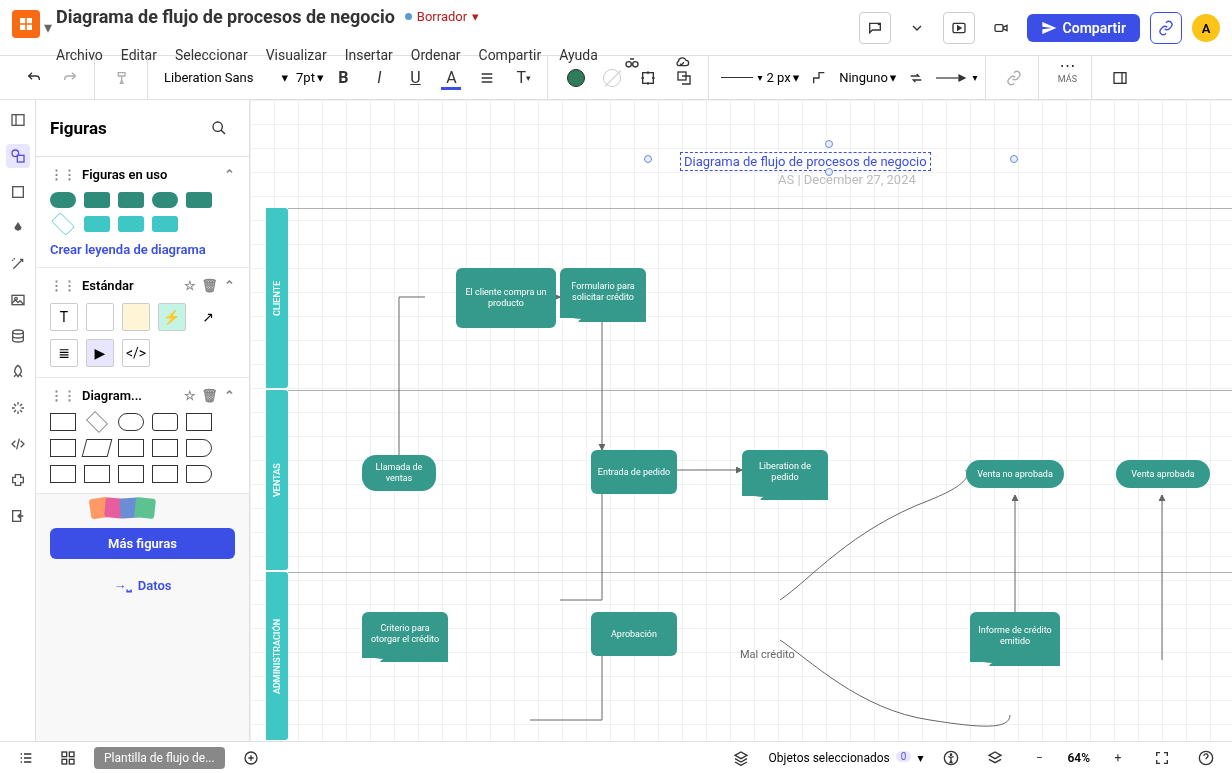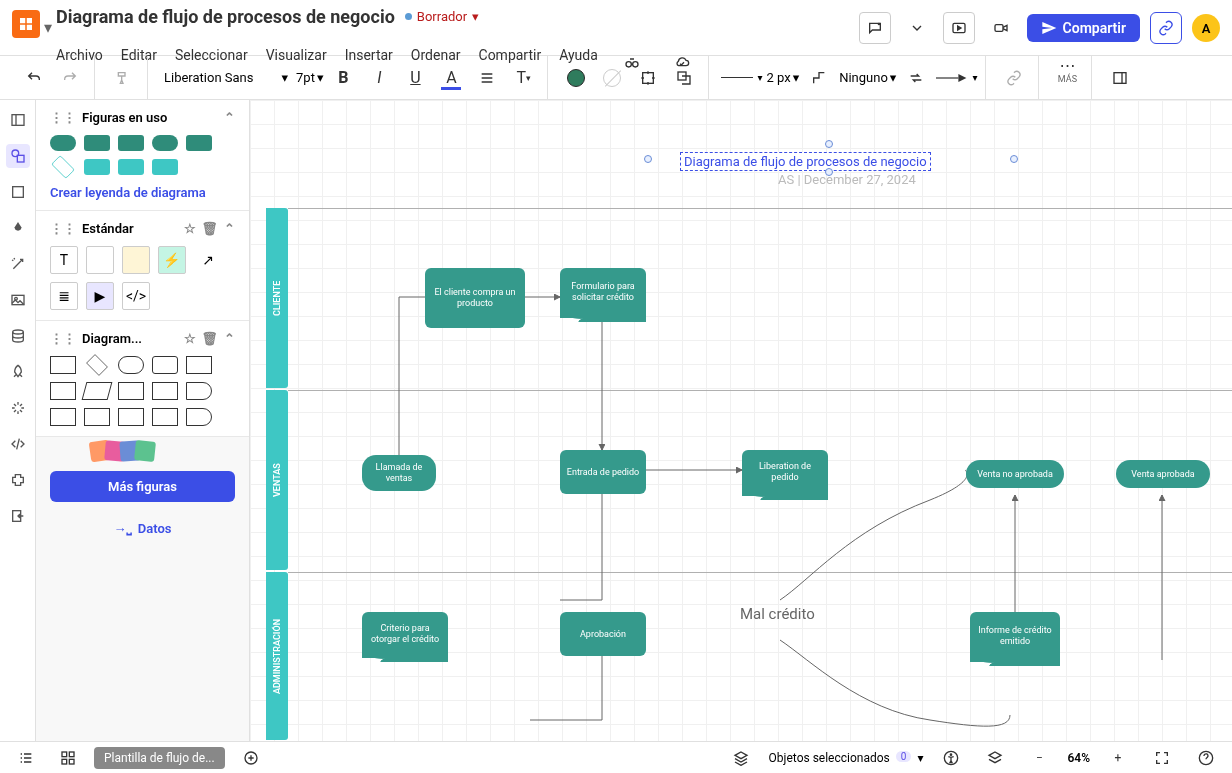--- a/index.html
+++ b/index.html
@@ -66,21 +66,21 @@
 .datos-link { display: flex; align-items: center; justify-content: center; gap: 6px; color: #3b4ee6; font-size: 13px; font-weight: 600; padding: 10px; cursor: pointer; }
 .icon-stack { position: relative; margin: 4px 14px 8px; height: 22px; }
 
 
 .canvas { flex: 1; position: relative; overflow: hidden; background: #fff;
   background-image: linear-gradient(#f0f0f0 1px, transparent 1px), linear-gradient(90deg, #f0f0f0 1px, transparent 1px);
   background-size: 24px 24px; }
 .swimlane-label { position: absolute; left: 16px; width: 22px; background: #3ec7c4; color: #fff; font-size: 9px; font-weight: 600; display: flex; align-items: center; justify-content: center; writing-mode: vertical-rl; transform: rotate(180deg); border-radius: 3px 0 0 3px; }
 .swimlane-sep { position: absolute; left: 38px; right: 0; height: 1px; background: #b0b0b0; }
 .flow-node { position: absolute; background: #359a8c; color: #fff; font-size: 9px; display: flex; align-items: center; justify-content: center; text-align: center; padding: 4px; line-height: 1.2; }
-.rounded { border-radius: 6px; }
+.rounded { border-radius: 6px; margin-left: 31px; }
 .terminator { border-radius: 14px; height: 28px; }
 .document { border-radius: 6px 6px 0 0; }
 .document::after { content: ''; position: absolute; left: 0; right: 0; bottom: -6px; height: 12px; background: radial-gradient(ellipse at 25% 0%, #359a8c 50%, transparent 51%), radial-gradient(ellipse at 75% 100%, #359a8c 50%, transparent 51%); }
 .canvas-title { position: absolute; color: #3b4ee6; font-size: 13px; border: 1px dashed #3b4ee6; padding: 1px 3px; background: #fff; }
 .canvas-subtitle { position: absolute; color: #bbb; font-size: 13px; }
 .sel-handle { position: absolute; width: 8px; height: 8px; border: 1px solid #6b8dd6; border-radius: 50%; background: #e8f0ff; }
 .connector { position: absolute; stroke: #666; fill: none; }
 
 
 .footer { height: 32px; border-top: 1px solid #e0e0e0; display: flex; align-items: center; padding: 0 10px; gap: 10px; font-size: 12px; }
@@ -356,20 +356,29 @@
       </div>
     <div class="rail-icon">
         <svg class="ico" viewBox="0 0 24 24" fill="none" stroke="currentColor" stroke-width="2">
           <rect x="4" y="4" width="12" height="16"></rect>
           <path d="M20 12h-8m3-3l-3 3 3 3"></path>
         </svg>
       </div>
   </div>
 
   <div class="shapes-panel">
+    <div class="panel-header">
+      <div class="panel-title">Figuras</div>
+      <div class="icon-btn">
+          <svg class="ico" viewBox="0 0 24 24" fill="none" stroke="currentColor" stroke-width="2">
+            <circle cx="10" cy="10" r="7"></circle>
+            <path d="M21 21l-6-6"></path>
+          </svg>
+        </div>
+    </div>
     <div class="section">
       <div class="section-head">
         <span class="chev">⋮⋮</span>
         <span>Figuras en uso</span>
         <span class="spacer"></span>
         <span class="chev">⌃</span>
       </div>
       <div class="shape-grid">
         <div class="shape-sw teal-dark" style="border-radius:8px"></div>
         <div class="shape-sw teal-dark"></div>
@@ -480,21 +489,21 @@
     <div class="flow-node rounded" style="left:175px;top:168px;width:100px;height:60px">El cliente compra un producto</div>
     <div class="flow-node document" style="left:310px;top:168px;width:86px;height:48px">Formulario para solicitar crédito</div>
     <div class="flow-node terminator" style="left:112px;top:355px;width:74px;height:36px">Llamada de ventas</div>
     <div class="flow-node rounded" style="left:310px;top:350px;width:86px;height:44px">Entrada de pedido</div>
     <div class="flow-node document" style="left:492px;top:350px;width:86px;height:44px">Liberation de pedido</div>
     <div class="flow-node terminator" style="left:716px;top:360px;width:98px">Venta no aprobada</div>
     <div class="flow-node terminator" style="left:866px;top:360px;width:94px">Venta aprobada</div>
     <div class="flow-node document" style="left:112px;top:512px;width:86px;height:44px">Criterio para otorgar el crédito</div>
     <div class="flow-node rounded" style="left:310px;top:512px;width:86px;height:44px">Aprobación</div>
     <div class="flow-node document" style="left:720px;top:512px;width:90px;height:48px">Informe de crédito emitido</div>
-    <div style="position:absolute;left:490px;top:505px;font-size:15px;color:#666">Mal crédito</div>
+    <div style="position:absolute;left:490px;top:548px;font-size:11px;color:#666">Mal crédito</div>
   </div>
 </div>
 
 <div class="footer">
   <div class="icon-btn">
       <svg class="ico" viewBox="0 0 24 24" fill="none" stroke="currentColor" stroke-width="2">
         <path d="M4 6h2M4 12h2M4 18h2M9 6h11M9 12h11M9 18h11"></path>
       </svg>
     </div>
   <div class="icon-btn">

